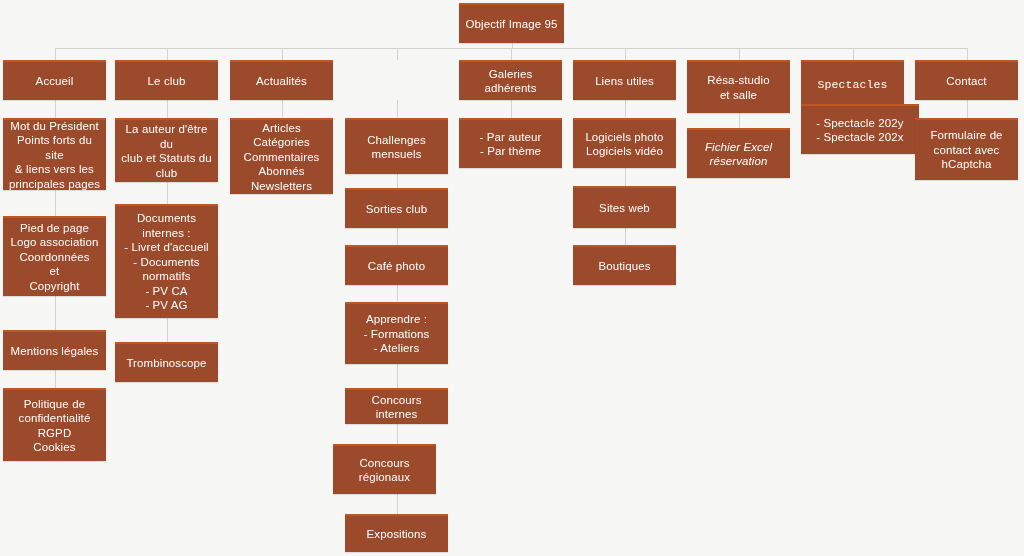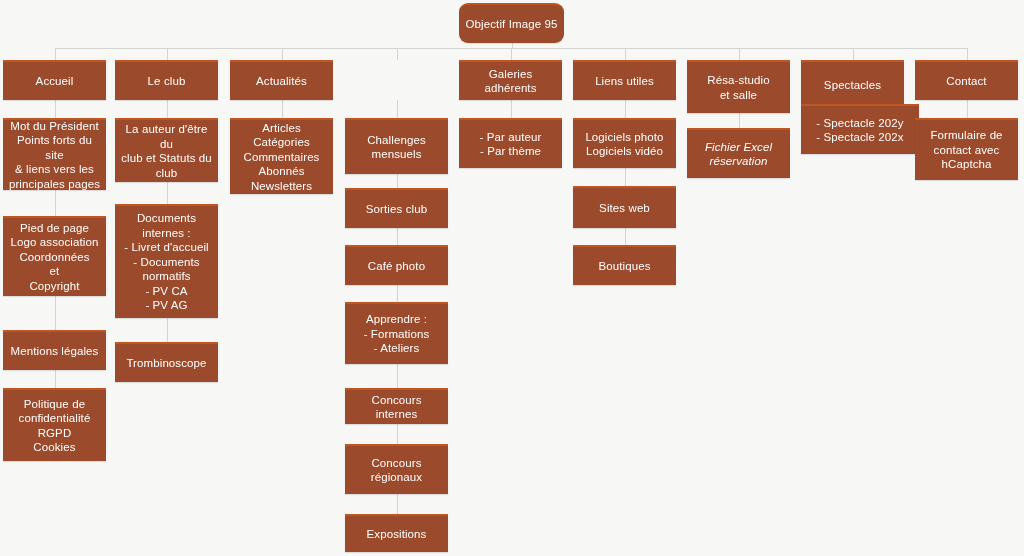--- a/index.html
+++ b/index.html
@@ -47,21 +47,21 @@
     background: #d3d3d1;
     z-index: 1;
   }
   .conn.v { width: 1px; }
   .conn.h { height: 1px; }
 </style>
 </head>
 <body>
 
 <div id="canvas">
-    <div class="node root" style="left: 459px; top: 3px; width: 105px; height: 40px; border-radius: 9px;">Objectif Image 95</div>
+    <div class="node root" style="left: 459px; top: 3px; width: 105px; height: 40px;">Objectif Image 95</div>
     <div class="conn v" style="left: 511.5px; top: 43px; height: 5px;"></div>
     <div class="conn h" style="left: 54.5px; top: 48px; width: 912px;"></div>
     <div class="conn v" style="left: 54.5px; top: 48px; height: 12px;"></div>
     <div class="node" style="left: 3px; top: 60px; width: 103px; height: 40px;">Accueil</div>
     <div class="conn v" style="left: 54.5px; top: 100px; height: 18px;"></div>
     <div class="node" style="left: 3px; top: 118px; width: 103px; height: 72px;">Mot du Président
 Points forts du site
 &amp; liens vers les
 principales pages</div>
     <div class="conn v" style="left: 54.5px; top: 190px; height: 26px;"></div>
@@ -109,21 +109,21 @@
     <div class="node" style="left: 345px; top: 188px; width: 103px; height: 40px;">Sorties club</div>
     <div class="conn v" style="left: 396.5px; top: 228px; height: 17px;"></div>
     <div class="node" style="left: 345px; top: 245px; width: 103px; height: 40px;">Café photo</div>
     <div class="conn v" style="left: 396.5px; top: 285px; height: 17px;"></div>
     <div class="node" style="left: 345px; top: 302px; width: 103px; height: 62px;">Apprendre :
 - Formations
 - Ateliers</div>
     <div class="conn v" style="left: 396.5px; top: 364px; height: 24px;"></div>
     <div class="node" style="left: 345px; top: 388px; width: 103px; height: 36px;">Concours internes</div>
     <div class="conn v" style="left: 396.5px; top: 424px; height: 20px;"></div>
-    <div class="node" style="left: 345px; top: 444px; width: 103px; height: 50px;">Concours
+    <div class="node" style="left: 333px; top: 444px; width: 103px; height: 50px;">Concours
 régionaux</div>
     <div class="conn v" style="left: 396.5px; top: 494px; height: 20px;"></div>
     <div class="node" style="left: 345px; top: 514px; width: 103px; height: 38px;">Expositions</div>
     <div class="conn v" style="left: 510.5px; top: 48px; height: 12px;"></div>
     <div class="node" style="left: 459px; top: 60px; width: 103px; height: 40px;">Galeries adhérents</div>
     <div class="conn v" style="left: 510.5px; top: 100px; height: 18px;"></div>
     <div class="node" style="left: 459px; top: 118px; width: 103px; height: 50px;">- Par auteur
 - Par thème</div>
     <div class="conn v" style="left: 624.5px; top: 48px; height: 12px;"></div>
     <div class="node" style="left: 573px; top: 60px; width: 103px; height: 40px;">Liens utiles</div>
@@ -134,21 +134,21 @@
     <div class="node" style="left: 573px; top: 186px; width: 103px; height: 42px;">Sites web</div>
     <div class="conn v" style="left: 624.5px; top: 228px; height: 17px;"></div>
     <div class="node" style="left: 573px; top: 245px; width: 103px; height: 40px;">Boutiques</div>
     <div class="conn v" style="left: 738.5px; top: 48px; height: 12px;"></div>
     <div class="node" style="left: 687px; top: 60px; width: 103px; height: 53px;">Résa-studio
 et salle</div>
     <div class="conn v" style="left: 738.5px; top: 113px; height: 15px;"></div>
     <div class="node" style="left: 687px; top: 128px; width: 103px; height: 50px; font-style: italic;">Fichier Excel
 réservation</div>
     <div class="conn v" style="left: 852.5px; top: 48px; height: 12px;"></div>
-    <div class="node" style="left: 801px; top: 60px; width: 103px; height: 48px;">Spectacles</div>
+    <div class="node" style="left: 801px; top: 60px; width: 103px; height: 48px; font-family: Liberation Mono, monospace;">Spectacles</div>
     <div class="conn v" style="left: 852.5px; top: 100px; height: 18px;"></div>
     <div class="node" style="left: 801px; top: 104px; width: 118px; height: 50px;">- Spectacle 202y
 - Spectacle 202x</div>
     <div class="conn v" style="left: 966.5px; top: 48px; height: 12px;"></div>
     <div class="node" style="left: 915px; top: 60px; width: 103px; height: 40px;">Contact</div>
     <div class="conn v" style="left: 966.5px; top: 100px; height: 18px;"></div>
     <div class="node" style="left: 915px; top: 118px; width: 103px; height: 62px;">Formulaire de
 contact avec
 hCaptcha</div>
   </div>

